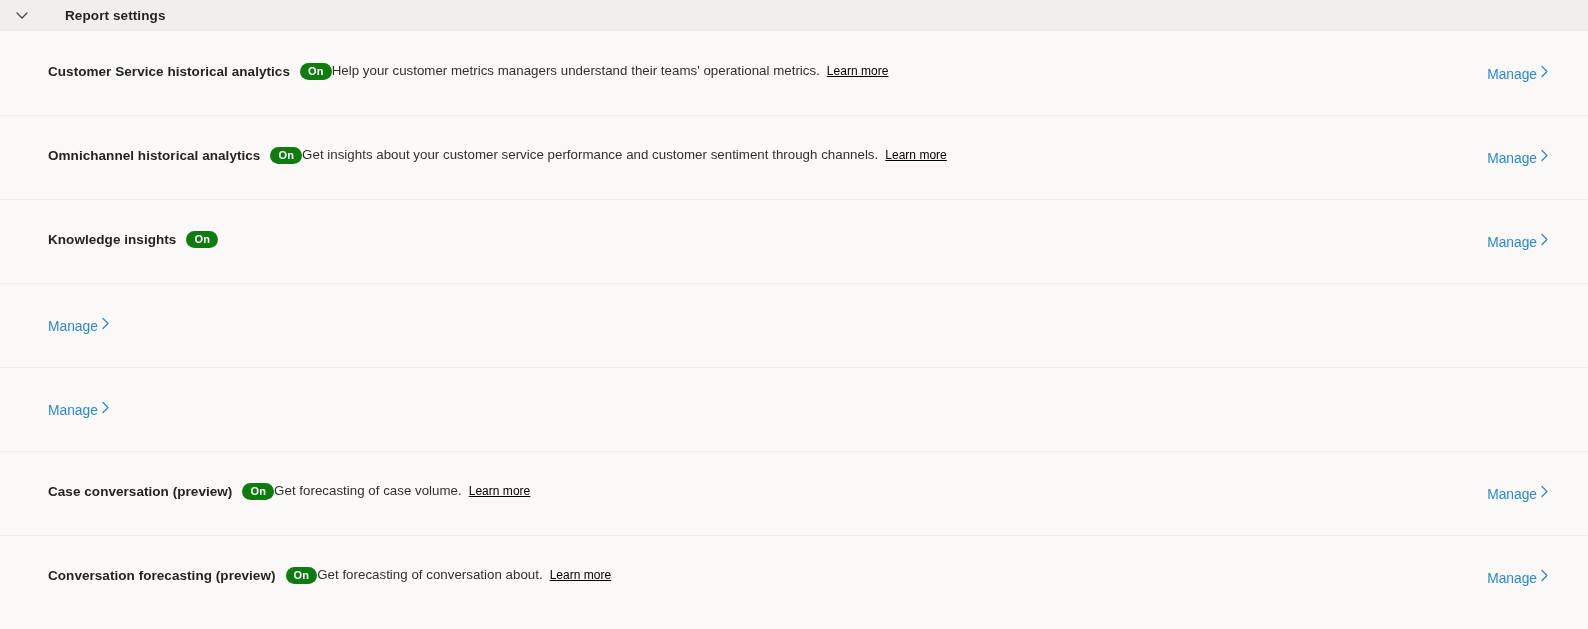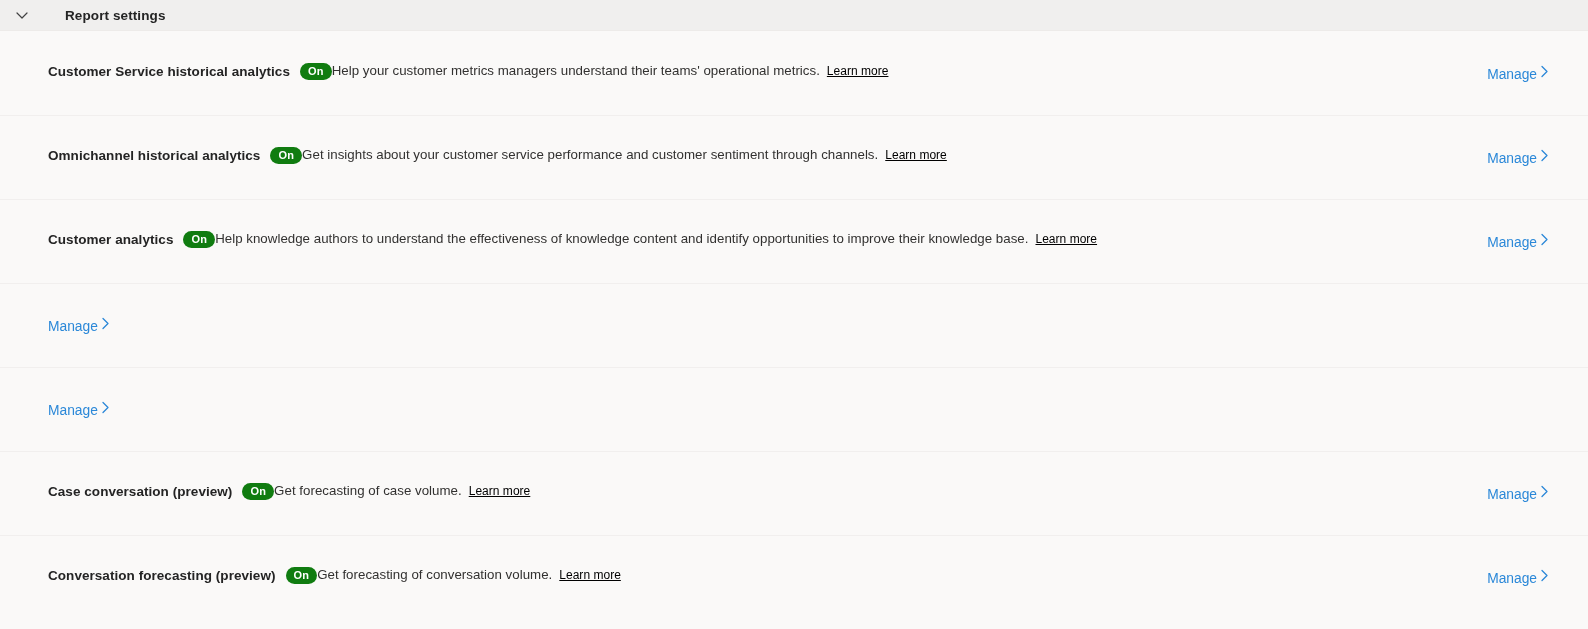--- a/index.html
+++ b/index.html
@@ -170,24 +170,23 @@
       <div class="manage-link">
         <span class="manage-label">Manage</span>
         <span class="chevron-right"><svg width="15" height="15" viewBox="0 0 15 15" fill="none" aria-hidden="true">
             <path d="M5 2.5 L10 7.5 L5 12.5" stroke="#2b88d8" stroke-width="1.3" fill="none" stroke-linecap="round" stroke-linejoin="round"></path>
           </svg></span>
       </div>
     </div>
     <div class="setting-row">
       <div class="row-text">
         <div class="row-title-line">
-          <span class="row-title">Customer analytics</span>
-          <span class="badge">On</span>
-        </div>
-        <div class="row-desc"><span>Help knowledge authors to understand the effectiveness of knowledge content and identify opportunities to improve their knowledge base.</span><a class="learn-more" href="#">Learn more</a></div>
+          <span class="row-title">Knowledge insights</span>
+          <span class="badge">On</span>
+        </div>
       </div>
       <div class="manage-link">
         <span class="manage-label">Manage</span>
         <span class="chevron-right"><svg width="15" height="15" viewBox="0 0 15 15" fill="none" aria-hidden="true">
             <path d="M5 2.5 L10 7.5 L5 12.5" stroke="#2b88d8" stroke-width="1.3" fill="none" stroke-linecap="round" stroke-linejoin="round"></path>
           </svg></span>
       </div>
     </div>
     <div class="setting-row">
       <div class="manage-link">
@@ -219,21 +218,21 @@
             <path d="M5 2.5 L10 7.5 L5 12.5" stroke="#2b88d8" stroke-width="1.3" fill="none" stroke-linecap="round" stroke-linejoin="round"></path>
           </svg></span>
       </div>
     </div>
     <div class="setting-row">
       <div class="row-text">
         <div class="row-title-line">
           <span class="row-title">Conversation forecasting (preview)</span>
           <span class="badge">On</span>
         </div>
-        <div class="row-desc"><span>Get forecasting of conversation volume.</span><a class="learn-more" href="#">Learn more</a></div>
+        <div class="row-desc"><span>Get forecasting of conversation about.</span><a class="learn-more" href="#">Learn more</a></div>
       </div>
       <div class="manage-link">
         <span class="manage-label">Manage</span>
         <span class="chevron-right"><svg width="15" height="15" viewBox="0 0 15 15" fill="none" aria-hidden="true">
             <path d="M5 2.5 L10 7.5 L5 12.5" stroke="#2b88d8" stroke-width="1.3" fill="none" stroke-linecap="round" stroke-linejoin="round"></path>
           </svg></span>
       </div>
     </div>
   </div>
 

